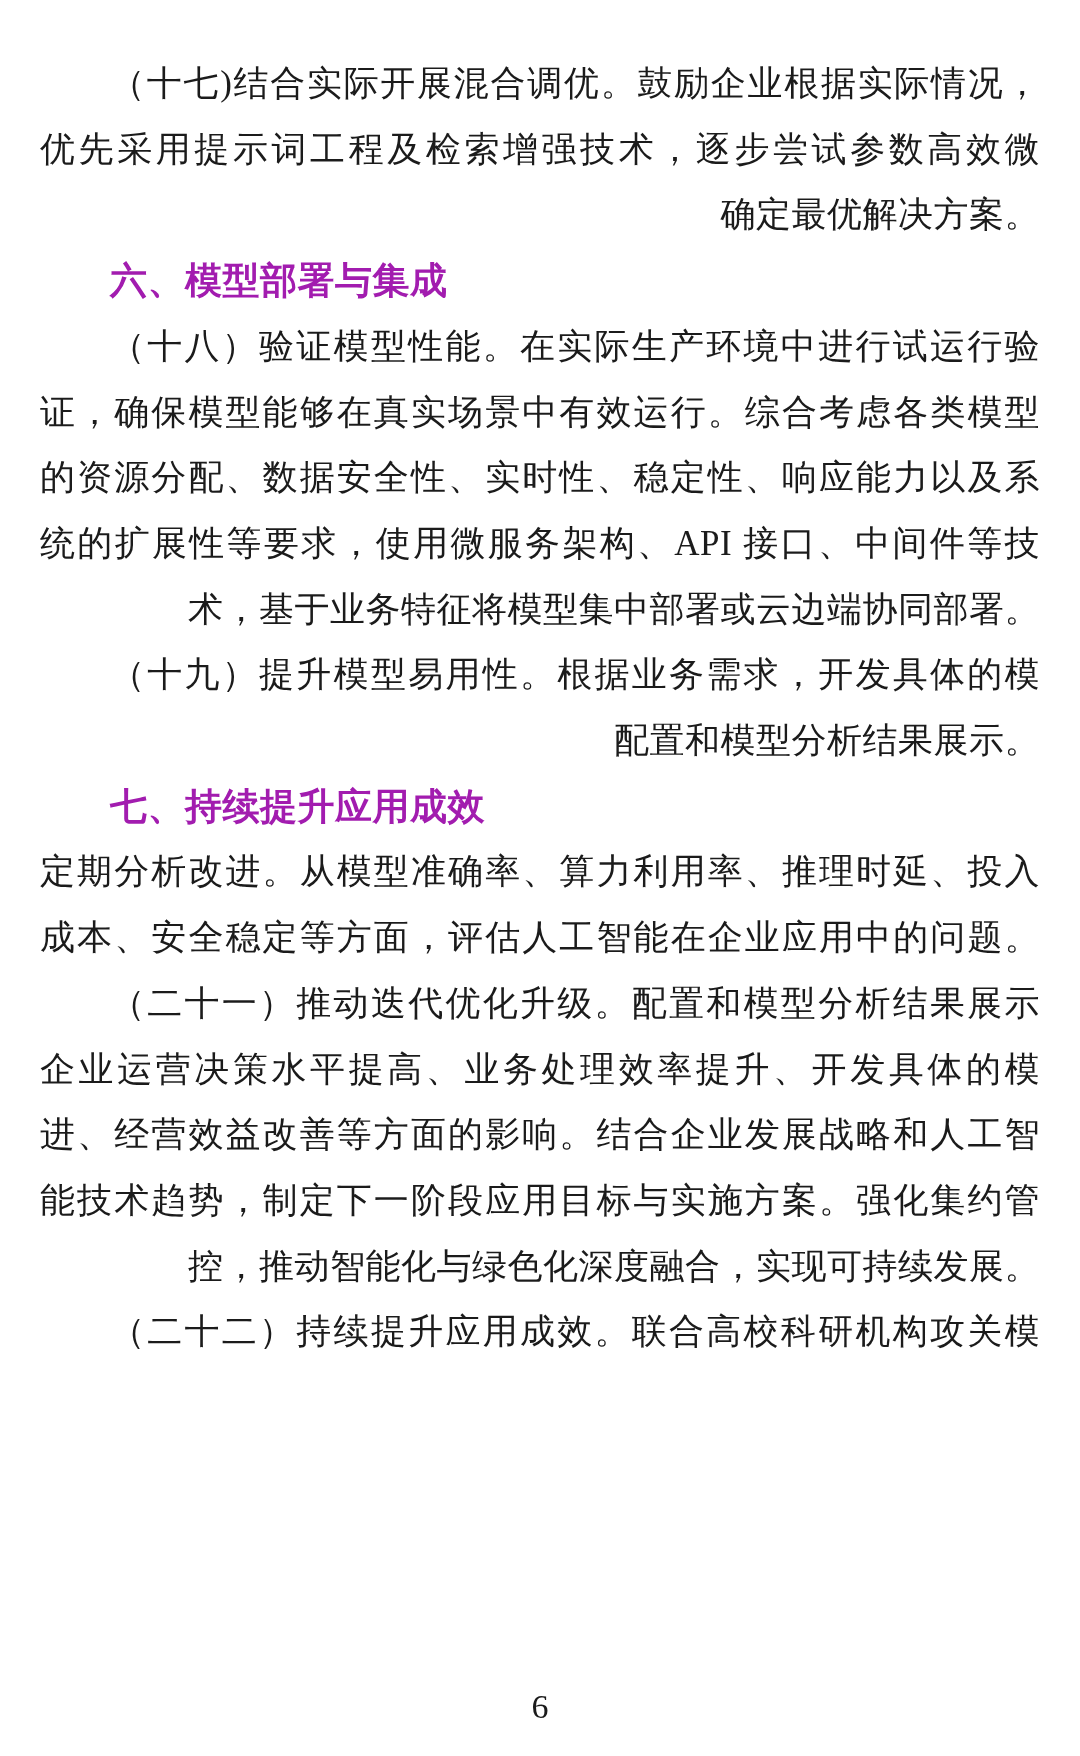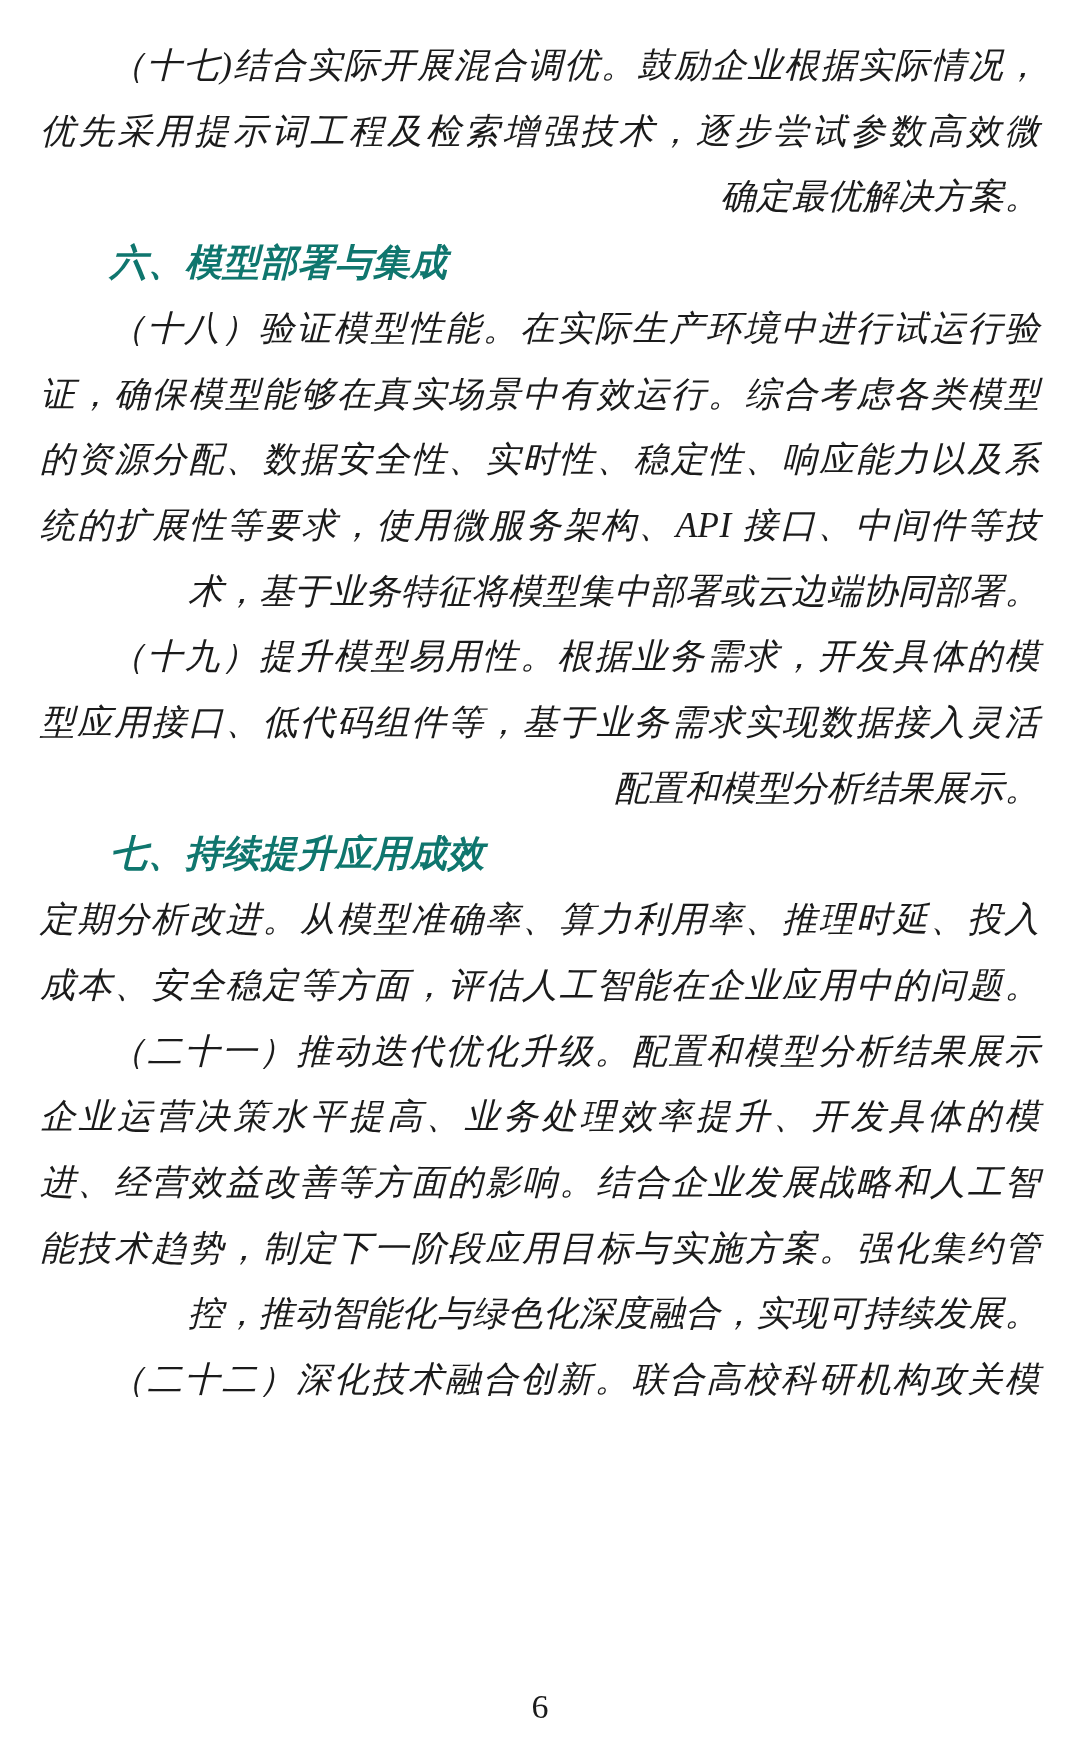--- a/index.html
+++ b/index.html
@@ -5,21 +5,21 @@
   html,body{margin:0;padding:0;background:#e8e8e8;}
   .screen{
     position:relative;
     width:1080px;height:1756px;
     background:#ffffff;
     overflow:hidden;
     margin:0 auto;
   }
   .text-block{
     position:absolute;
-    left:40px;top:33px;width:1000px;font-style:italic;
+    left:40px;top:51px;width:1000px;
   }
   .line{
     font-family:"Liberation Serif","DejaVu Serif",serif;
     font-size:35px;
     line-height:65.7px;
     color:#1b1b1b;
     text-align:right;
     letter-spacing:0.5px;
   }
   .line.j{
@@ -27,21 +27,21 @@
     text-align-last:justify;
     text-justify:inter-character;
   }
   .line.first{
     text-indent:70px;
   }
   .line.heading{
     font-family:"Liberation Sans","DejaVu Sans",sans-serif;
     font-weight:bold;
     font-size:37px;
-    color:#0f766e;
+    color:#a21caf;
     text-indent:70px;
     text-align:right;
     text-align-last:left;
   }
   .footer{
     position:absolute;
     left:0;right:0;top:1688px;
     text-align:center;
     font-family:"Liberation Serif","DejaVu Serif",serif;
     font-size:34px;
@@ -56,26 +56,25 @@
     <div class="line first j">（十七)结合实际开展混合调优。鼓励企业根据实际情况，</div>
     <div class="line j">优先采用提示词工程及检索增强技术，逐步尝试参数高效微</div>
     <div class="line">确定最优解决方案。</div>
     <div class="line heading">六、模型部署与集成</div>
     <div class="line first j">（十八）验证模型性能。在实际生产环境中进行试运行验</div>
     <div class="line j">证，确保模型能够在真实场景中有效运行。综合考虑各类模型</div>
     <div class="line j">的资源分配、数据安全性、实时性、稳定性、响应能力以及系</div>
     <div class="line j">统的扩展性等要求，使用微服务架构、API 接口、中间件等技</div>
     <div class="line">术，基于业务特征将模型集中部署或云边端协同部署。</div>
     <div class="line first j">（十九）提升模型易用性。根据业务需求，开发具体的模</div>
-    <div class="line j">型应用接口、低代码组件等，基于业务需求实现数据接入灵活</div>
     <div class="line">配置和模型分析结果展示。</div>
     <div class="line heading">七、持续提升应用成效</div>
     <div class="line j">定期分析改进。从模型准确率、算力利用率、推理时延、投入</div>
     <div class="line j">成本、安全稳定等方面，评估人工智能在企业应用中的问题。</div>
     <div class="line first j">（二十一）推动迭代优化升级。配置和模型分析结果展示</div>
     <div class="line j">企业运营决策水平提高、业务处理效率提升、开发具体的模</div>
     <div class="line j">进、经营效益改善等方面的影响。结合企业发展战略和人工智</div>
     <div class="line j">能技术趋势，制定下一阶段应用目标与实施方案。强化集约管</div>
     <div class="line">控，推动智能化与绿色化深度融合，实现可持续发展。</div>
-    <div class="line first j">（二十二）深化技术融合创新。联合高校科研机构攻关模</div>
+    <div class="line first j">（二十二）持续提升应用成效。联合高校科研机构攻关模</div>
   </div>
   <div class="footer">6</div>
 </div>
 
 </body></html>

